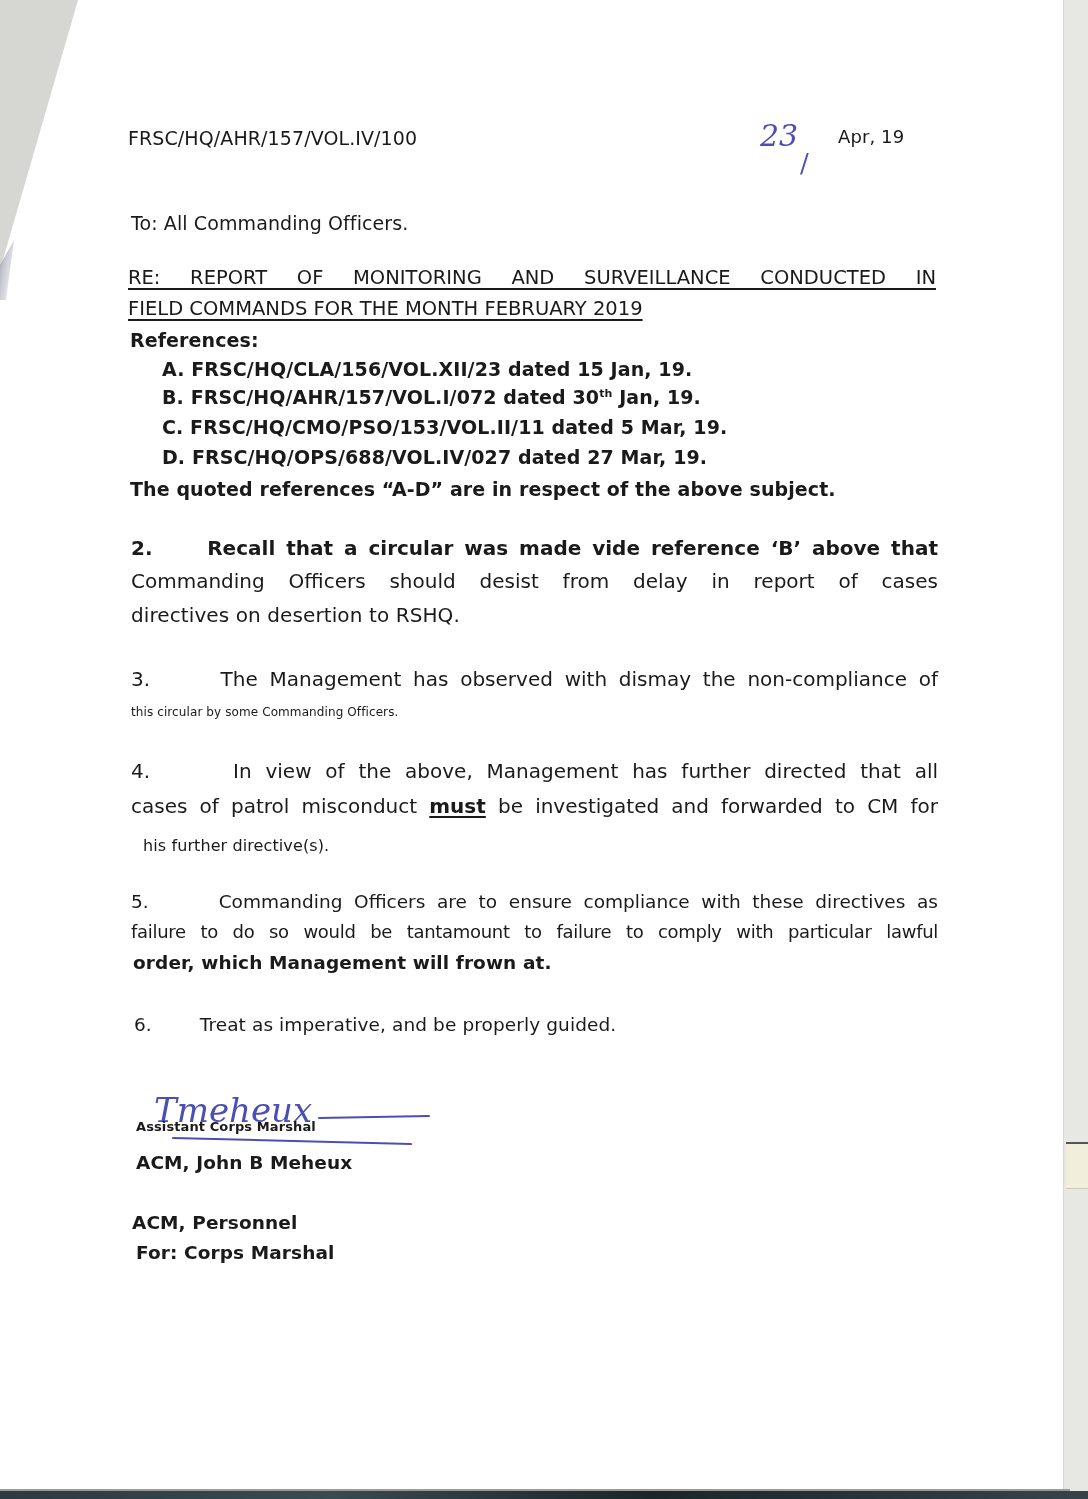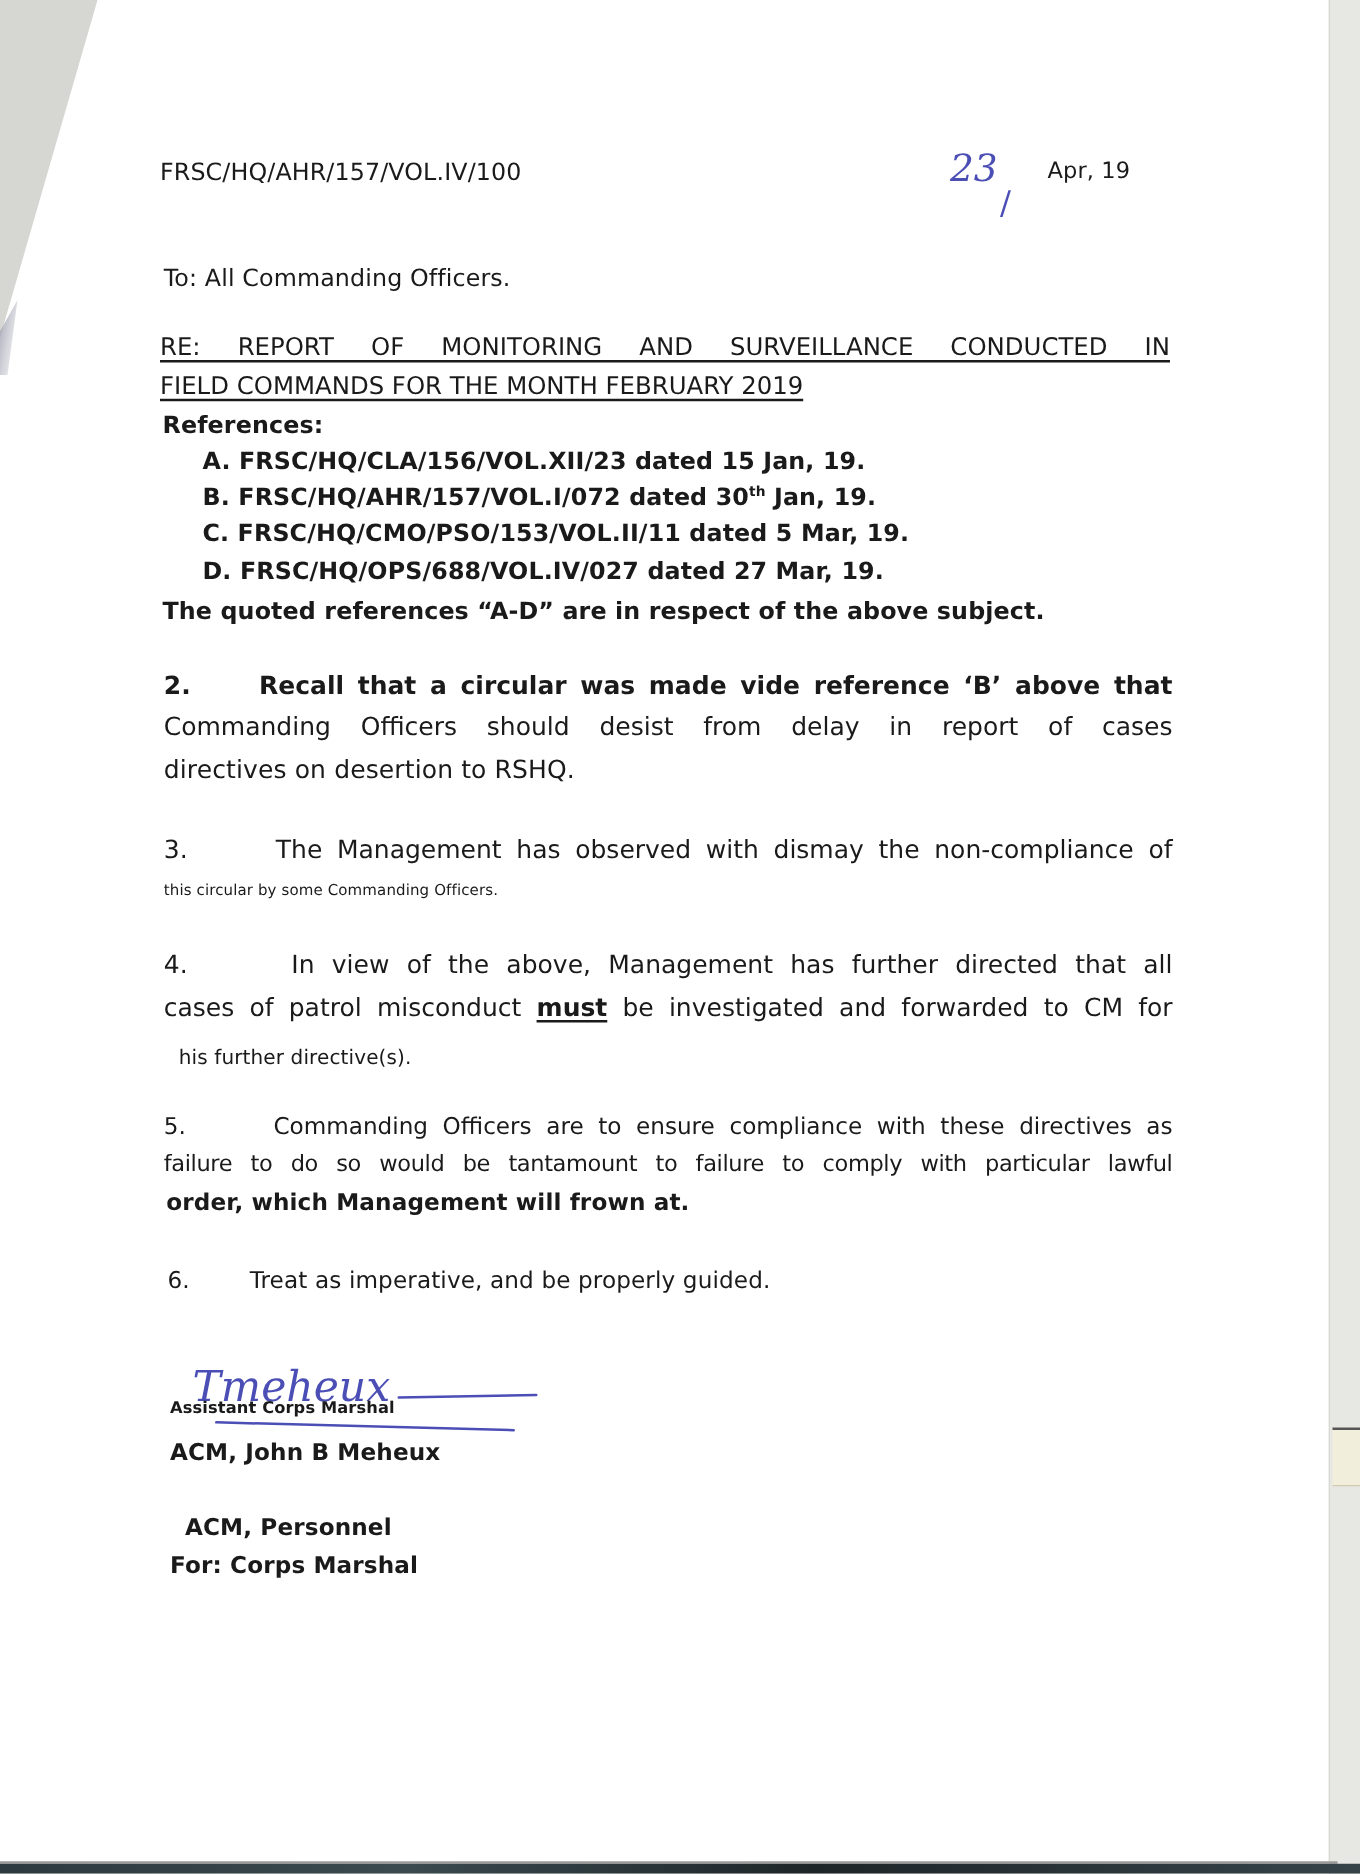--- a/index.html
+++ b/index.html
@@ -192,16 +192,16 @@
     <span>6.</span>&nbsp;&nbsp;&nbsp;&nbsp;&nbsp;&nbsp;&nbsp;
     <span>Treat as imperative, and be properly guided.</span>
   </div>
 
   <div class="handwriting" style="left:154px; top:1090px; font-size:34px;text-align:center;">Tmeheux</div>
   <div class="sig-line" style="left:318px; top:1116px; width:112px; transform:rotate(-1deg);"></div>
   <div class="sig-line" style="left:172px; top:1140px; width:240px; transform:rotate(1.5deg);"></div>
 
   <div class="text bold" style="left:136px; top:1154px; font-size:18.5px;">ACM, John B Meheux</div>
   <div class="text bold" style="left:136px; top:1120px; font-size:13px;">Assistant Corps Marshal</div>
-  <div class="text bold" style="left:148px; top:1214px; font-size:18.5px;">ACM, Personnel</div>
+  <div class="text bold" style="left:132px; top:1214px; font-size:18.5px;">ACM, Personnel</div>
   <div class="text bold" style="left:136px; top:1244px; font-size:18.5px;">For: Corps Marshal</div>
 
 </div>
 
 </body></html>

